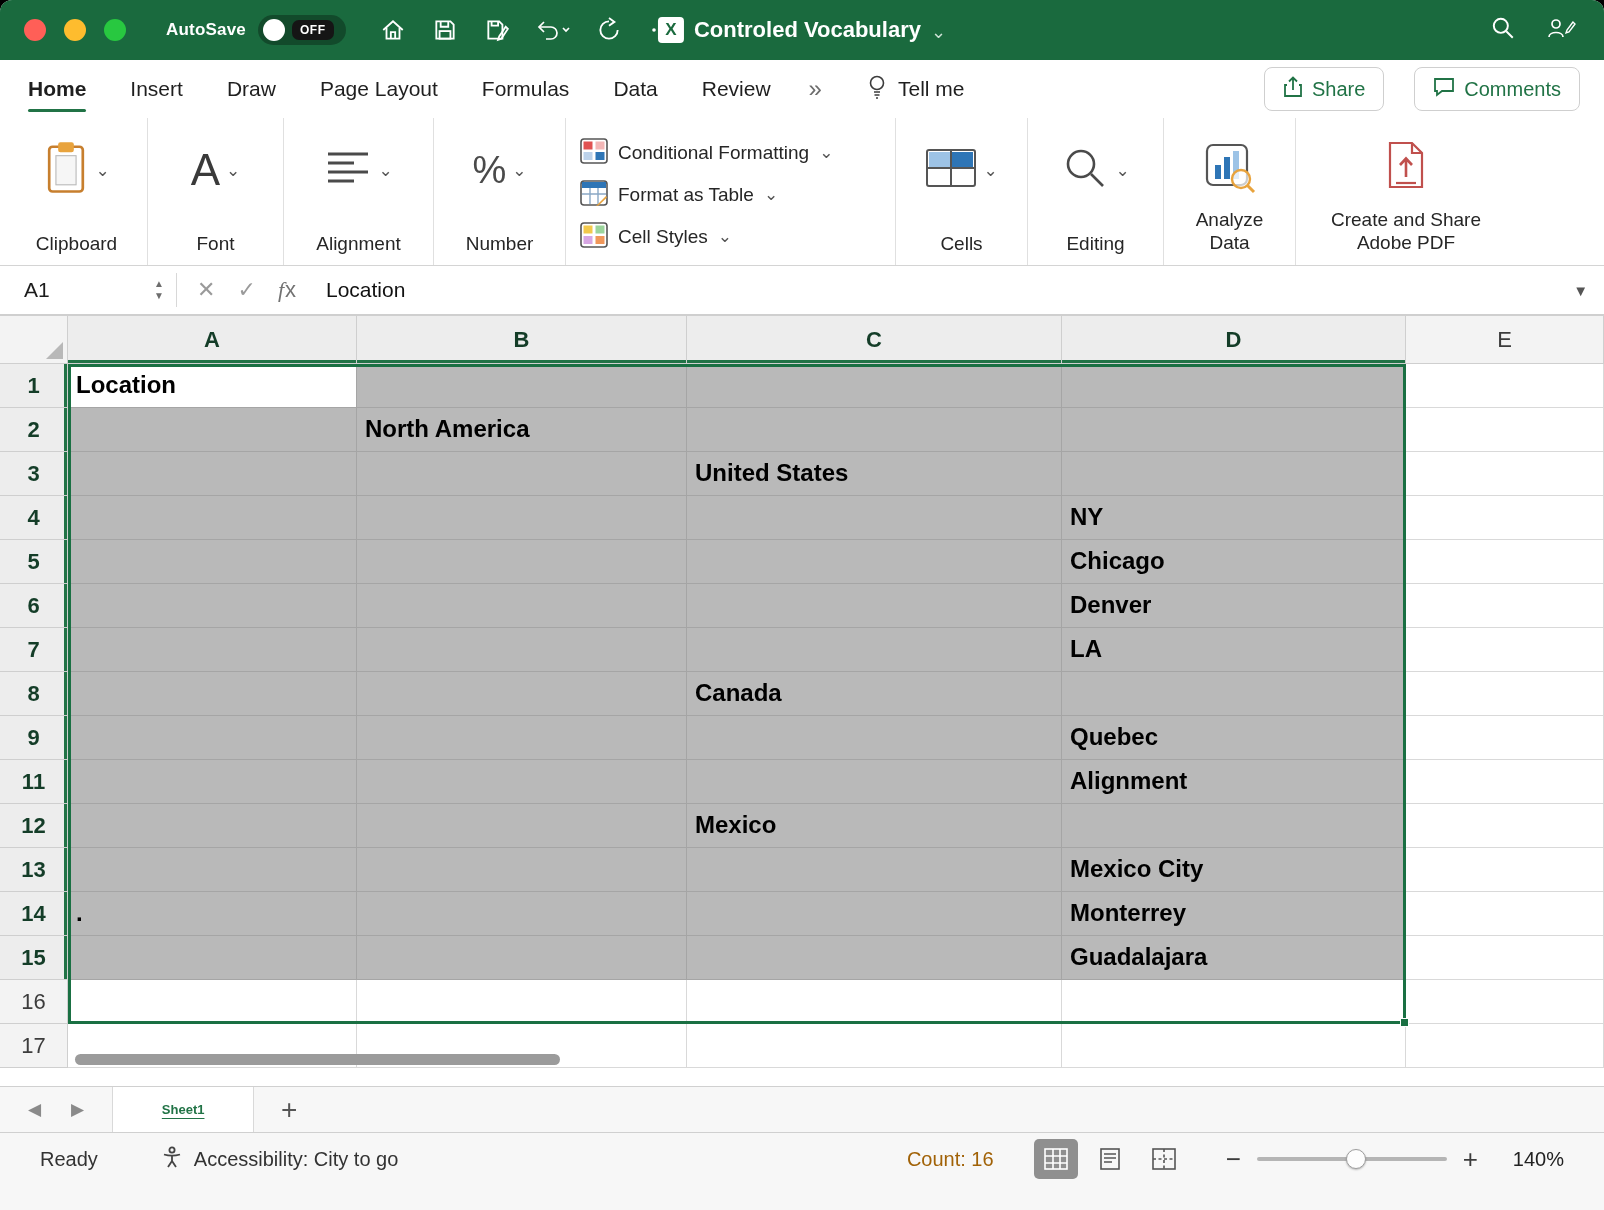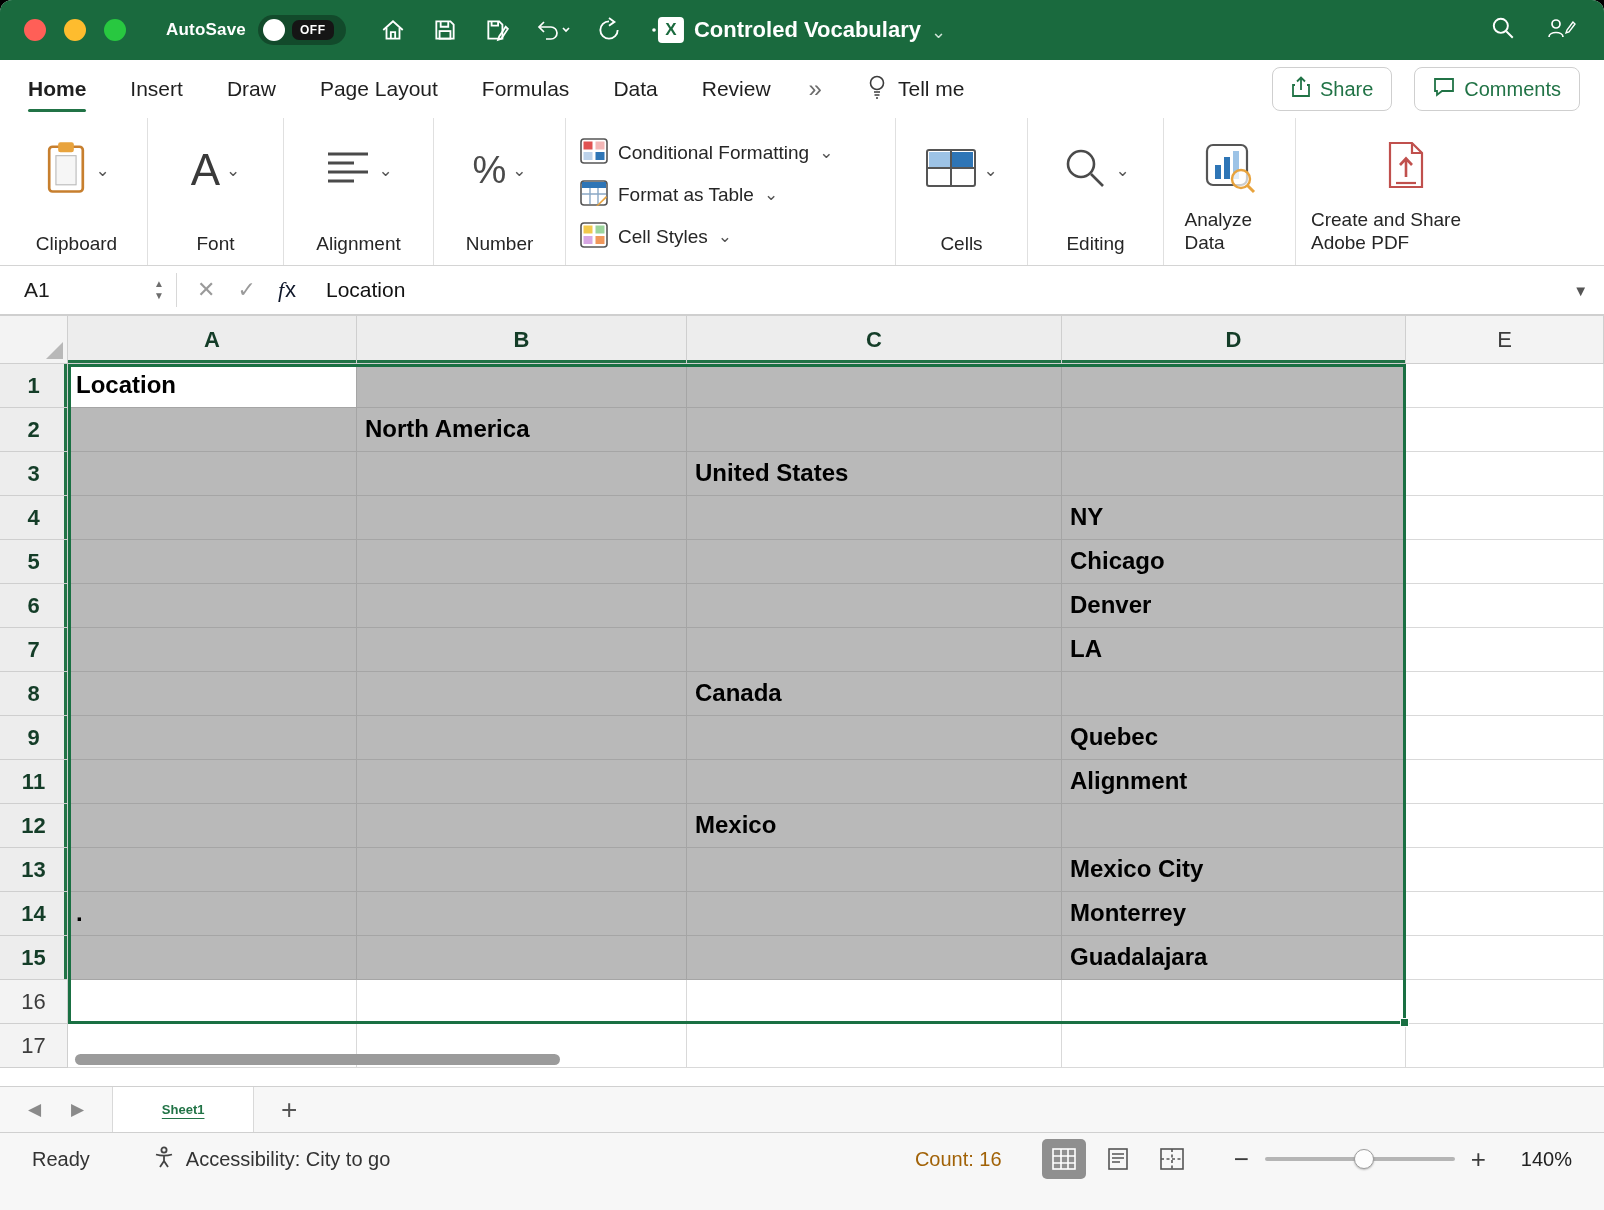--- a/index.html
+++ b/index.html
@@ -24,45 +24,45 @@
   .tchev { color:#cfe3d7; font-size:18px; margin-top:4px; }
   .tb-right { position:absolute; right:28px; top:0; height:60px; display:flex; align-items:center; gap:30px; }
 
   
   .ribbontabs { height:58px; display:flex; align-items:center; padding:0 24px 0 28px; gap:44px; background:#fff; position:relative; }
   .rtab { font-size:21px; color:#1f1f1f; height:58px; display:flex; align-items:center; position:relative; cursor:default; white-space:nowrap; }
   .rtab.active { font-weight:700; }
   .rtab.active::after { content:""; position:absolute; left:0; right:0; bottom:6px; height:3px; background:var(--accent-green,#217346); border-radius:2px; }
   .overflow-chev { color:#6d6d6d; font-size:24px; margin-left:-6px; }
   .tellme { display:flex; align-items:center; gap:10px; font-size:21px; color:#1f1f1f; }
-  .tabs-right { margin-left:auto; display:flex; gap:22px; align-items:center; }
+  .tabs-right { margin-left:auto; display:flex; gap:30px; align-items:center; }
   .pillbtn { display:flex; align-items:center; gap:9px; height:44px; padding:0 18px; border:1px solid #cfcfcf; border-radius:8px; background:#fff; color:var(--accent-green,#217346); font-size:20px; font-weight:500; cursor:default; }
 
   
   .ribbon { height:148px; display:flex; align-items:stretch; border-bottom:1px solid #d4d4d4; background:#fff; padding-left:6px; }
   .rgroup { display:flex; flex-direction:column; align-items:center; justify-content:space-between; padding:16px 6px 10px 6px; border-right:1px solid #e0e0e0; position:relative; }
   .rgroup .big { display:flex; align-items:flex-start; gap:6px; height:72px; align-items:center; }
   .glabel { font-size:19px; color:#262626; white-space:nowrap; }
-  .glabel.wrap { white-space:normal; text-align:left; line-height:1.2; }
+  .glabel.wrap { white-space:normal; text-align:center; line-height:1.2; }
   .chev { color:#555; font-size:17px; line-height:1; }
   .bigA { font-size:44px; color:#3a3a3a; font-weight:500; line-height:1; }
   .pct { font-size:38px; color:#4a4a4a; line-height:1; }
   .g-clip { width:142px; } .g-font { width:136px; } .g-align { width:150px; } .g-num { width:132px; }
   .g-styles { width:330px; justify-content:center; gap:4px; }
   .g-cells { width:132px; } .g-edit { width:136px; } .g-analyze { width:132px; } .g-pdf { width:220px; border-right:none; }
   .style-row { display:flex; align-items:center; gap:10px; width:100%; padding:4px 8px; cursor:default; }
   .style-row .slabel { font-size:19px; color:#262626; white-space:nowrap; }
 
   
   .fbar { height:50px; display:flex; align-items:center; border-bottom:2px solid #cfcfcf; background:#fff; }
   .namebox { width:148px; height:100%; display:flex; align-items:center; padding-left:24px; font-size:21px; color:#1c1c1c; font-weight:500; }
   .stepper { width:22px; display:flex; flex-direction:column; align-items:center; justify-content:center; gap:2px; color:#6d6d6d; font-size:10px; line-height:1; margin-right:6px; }
   .fdiv { width:1px; height:34px; background:#d8d8d8; }
   .fbtns { display:flex; align-items:center; gap:22px; padding:0 20px; color:#9a9a9a; font-size:22px; }
-  .fx { font-size:22px; color:#0f172a; }
+  .fx { font-size:22px; color:#737373; }
   .fx i { font-family:"Liberation Serif", serif; font-style:italic; margin-right:1px; }
   .fvalue { font-size:21px; color:#111; margin-left:10px; }
   .fchev { margin-left:auto; margin-right:16px; color:#555; font-size:15px; }
 
   
   #grid { position:relative; height:770px; background:#fff; overflow:hidden; }
   .grow { display:flex; height:44px; }
   .ghead { height:48px; }
   .corner { width:68px; background:#f3f3f3; border-right:1px solid #cfcfcf; border-bottom:1px solid #cfcfcf; position:relative; }
   .corner-tri { position:absolute; right:4px; bottom:4px; width:0; height:0; border-bottom:17px solid #b8b8b8; border-left:17px solid transparent; }
@@ -79,21 +79,21 @@
 
   
   .sheetbar { height:46px; background:#f7f7f7; border-top:1px solid #d0d0d0; display:flex; align-items:stretch; }
   .navarrows { display:flex; align-items:center; gap:30px; padding:0 28px; color:#8a8a8a; font-size:17px; }
   .stab { width:142px; display:flex; align-items:center; justify-content:center; font-size:13px; }
   .stab.active { background:#fff; border-left:1px solid #d9d9d9; border-right:1px solid #d9d9d9; color:var(--accent-green,#217346); font-weight:600; text-decoration:underline; text-underline-offset:4px; text-decoration-thickness:1px; }
   .addsheet { width:70px; display:flex; align-items:center; justify-content:center; font-size:28px; color:#555; }
 
   
   .statusbar { height:80px; background:#f7f7f7; border-top:1px solid #d0d0d0; }
-  .statusrow { height:52px; display:flex; align-items:center; padding:0 32px; font-size:20px; color:#333; }
+  .statusrow { height:52px; display:flex; align-items:center; padding:0 40px; font-size:20px; color:#333; }
   .a11y { display:flex; align-items:center; gap:10px; margin-left:62px; }
   .countlbl { margin-left:auto; margin-right:40px; color:#a16207; }
   .viewbtns { display:flex; gap:10px; margin-right:40px; }
   .viewbtn { width:44px; height:40px; border-radius:5px; display:flex; align-items:center; justify-content:center; }
   .viewbtn.active { background:#8f8f8f; }
   .zoomer { display:flex; align-items:center; gap:16px; }
   .zsign { font-size:26px; color:#3c3c3c; line-height:1; }
   .ztrack { position:relative; width:190px; height:4px; border-radius:2px; background:#b5b5b5; }
   .zthumb { position:absolute; left:52%; top:50%; transform:translate(-50%,-50%); width:20px; height:20px; border-radius:50%; background:#fdfdfd; border:1px solid #9e9e9e; box-shadow:0 1px 2px rgba(0,0,0,.25); }
   .zlevel { width:70px; text-align:right; color:#222; }

